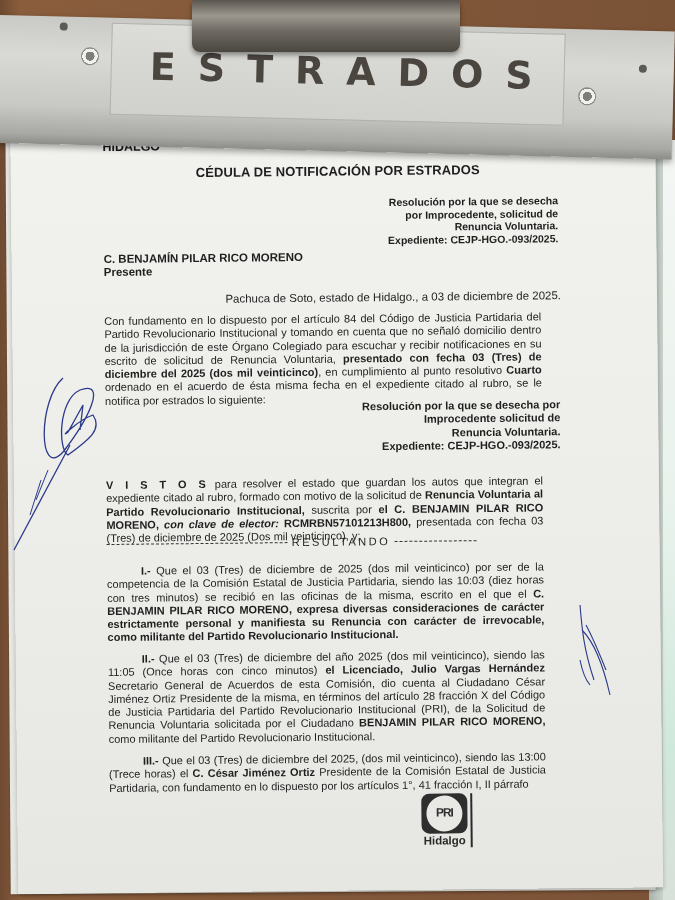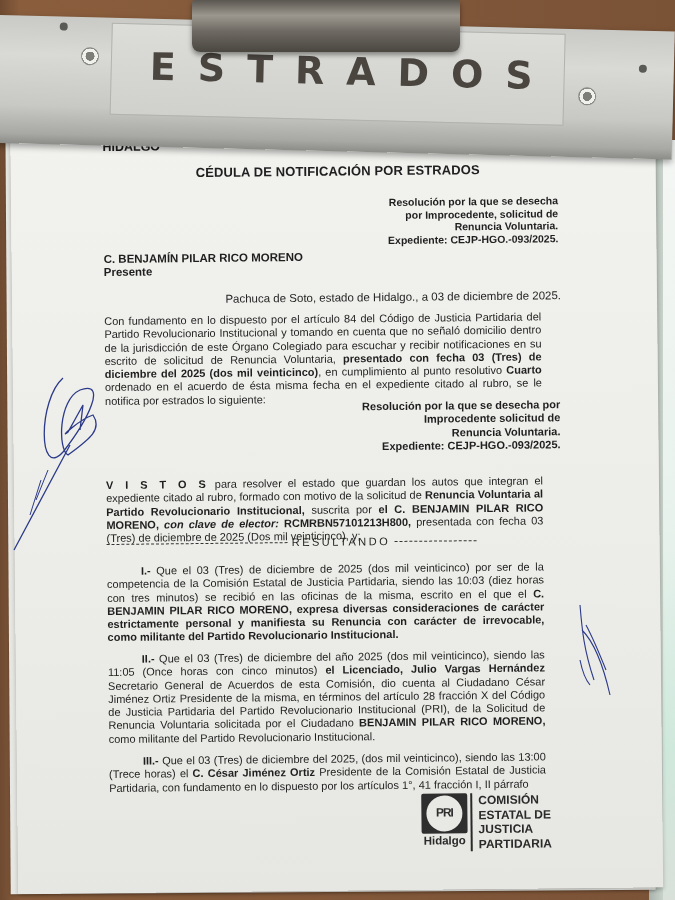--- a/index.html
+++ b/index.html
@@ -95,21 +95,21 @@
     display: flex; align-items: center; gap: 4px;
   }
   .resultando .dash { flex: 1; border-top: 1px dashed #333; }
   .resultando .dash.left { flex: 2.2; }
   .resultando .label { letter-spacing: 2.5px; }
   .seal {
     position: absolute; left: 404px; top: 690px; display: flex; align-items: stretch; gap: 3px;
   }
   .seal-left { display: flex; flex-direction: column; align-items: center; }
   .seal-emblem {
-    width: 46px; height: 40px; background: #2e2e2e; border-radius: 2px; position: relative;
+    width: 46px; height: 40px; background: #2e2e2e; border-radius: 8px; position: relative;
   }
   .seal-emblem .circle {
     position: absolute; left: 5px; top: 2px; width: 36px; height: 36px; border-radius: 50%;
     background: #e8e8e4; display: flex; align-items: center; justify-content: center;
     font-weight: bold; font-size: 12px; color: #2e2e2e; letter-spacing: -1px;
   }
   .seal-hidalgo { font-weight: bold; font-size: 11.5px; color: #2a2a2a; margin-top: 1px; }
   .seal-bar { width: 2px; background: #2a2a2a; }
   .seal-right { font-weight: bold; font-size: 12px; line-height: 14.5px; color: #2a2a2a; padding-left: 3px; }
   .signature { position: absolute; pointer-events: none; }
@@ -171,26 +171,20 @@
     <div class="para p-r3"><span class="indent"></span><span class="b">III.-</span><span> Que el 03 (Tres) de diciembre del 2025, (dos mil veinticinco), siendo las 13:00 (Trece horas) el  </span><span class="b">C. César Jiménez Ortiz</span><span> Presidente de la Comisión Estatal de Justicia Partidaria, con fundamento en lo dispuesto por los artículos 1°, 41 fracción I, II párrafo</span></div>
 
     <div class="seal">
       <div class="seal-left">
         <div class="seal-emblem">
           <div class="circle">PRI</div>
         </div>
         <div class="seal-hidalgo">Hidalgo</div>
       </div>
       <div class="seal-bar"></div>
-      <div class="seal-right">
-        <div>COMISIÓN</div>
-        <div>ESTATAL DE</div>
-        <div>JUSTICIA</div>
-        <div>PARTIDARIA</div>
-      </div>
     </div>
   </div>
 </div>
 
 <svg class="signature" style="left:8px;top:360px;" width="100" height="200" viewBox="0 0 100 200">
   <path d="M55 18 C 30 40, 30 120, 55 92 C 80 60, 100 20, 72 30 C 50 40, 50 90, 60 95 C 80 80, 95 70, 85 55 C 70 60, 50 80, 60 72 L 75 45 L 72 70 M 62 85 L 6 190" fill="none" stroke="#2c3a8a" stroke-width="1.3"></path>
   <path d="M40 110 L 28 140 M 33 120 L 22 155" stroke="#2c3a8a" stroke-width="1" fill="none"></path>
 </svg>
 
 <svg class="signature" style="left:572px;top:600px;" width="50" height="110" viewBox="0 0 50 110">

